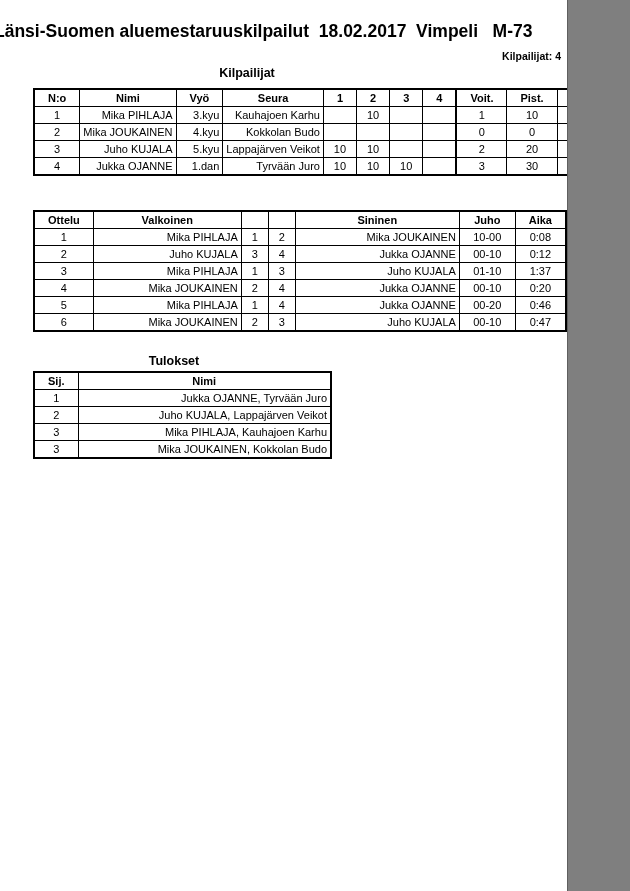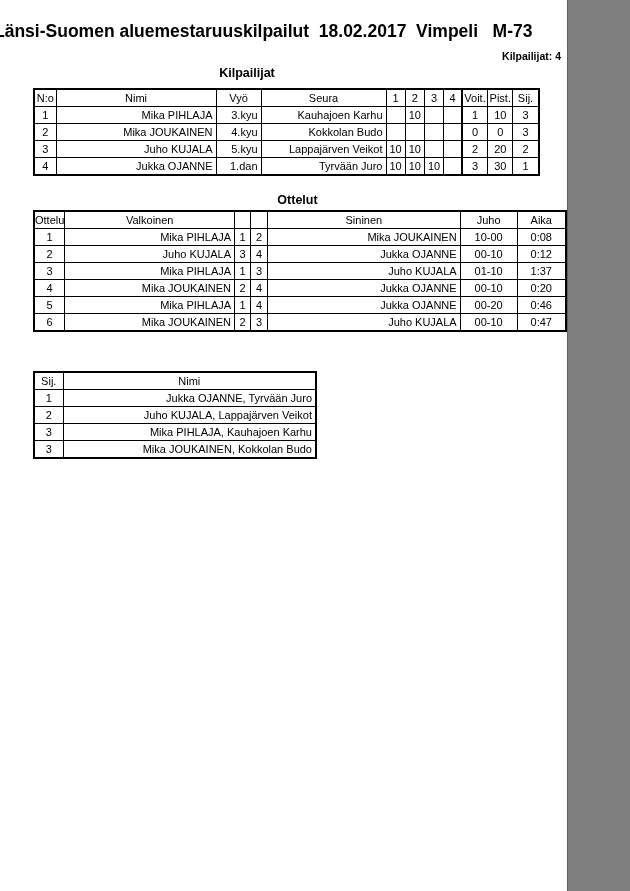--- a/index.html
+++ b/index.html
@@ -41,21 +41,21 @@
   }
   #t-kilpailijat { top:88px;  left:33px; }
   #t-ottelut     { top:210px; left:33px; }
   #t-tulokset    { top:371px; left:33px; }
 
   th, td {
     border:1px solid #000;
     font-size:11px; height:16px; line-height:16px;
     padding:0 3px; white-space:nowrap; overflow:hidden;
   }
-  th { font-weight:normal; text-align:center; padding:0 0; }
+  th { font-weight:bold; text-align:center; padding:0 13px; }
   .c { text-align:center; }
   .l { text-align:right; }
   .bl2 { border-left:2px solid #000; }
   .ov { overflow:visible; }
 </style>
 </head>
 <body>
 
 <div class="page">
 
@@ -142,21 +142,20 @@
         <td class="c">10</td>
         <td class="c">10</td>
         <td class="c"></td>
         <td class="c bl2">3</td>
         <td class="c">30</td>
         <td class="c">1</td>
       </tr>
     </tbody>
   </table>
 
-  <div class="section-heading" id="h-ottelut">Ottelut</div>
 
   <table id="t-ottelut">
     <colgroup>
       <col style="width:27px">
         <col style="width:170px">
         <col style="width:16px">
         <col style="width:17px">
       <col style="width:193px">
         <col style="width:57px">
         <col style="width:49px">
@@ -223,20 +222,21 @@
         <td class="l">Mika JOUKAINEN</td>
         <td class="c">2</td>
         <td class="c">3</td>
         <td class="l">Juho KUJALA</td>
         <td class="c">00-10</td>
         <td class="c">0:47</td>
       </tr>
     </tbody>
   </table>
 
+  <div class="section-heading" id="h-tulokset">Tulokset</div>
 
   <table id="t-tulokset">
     <colgroup>
       <col style="width:29px">
         <col style="width:253px">
     </colgroup>
     <thead>
       <tr>
         <th>Sij.</th>
         <th>Nimi</th>

